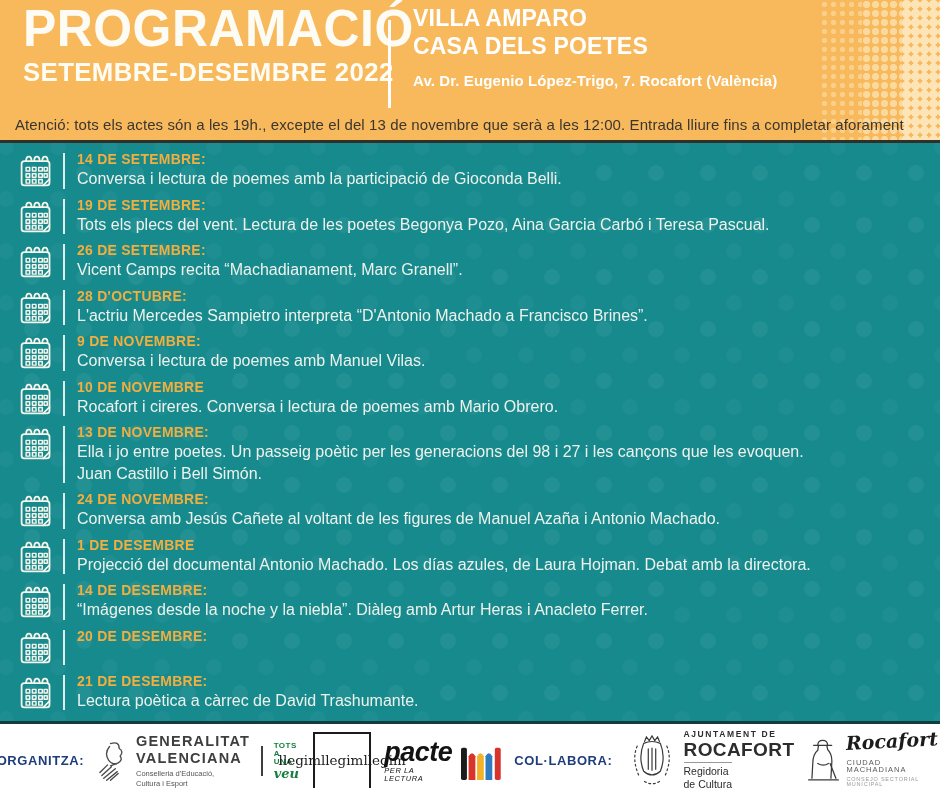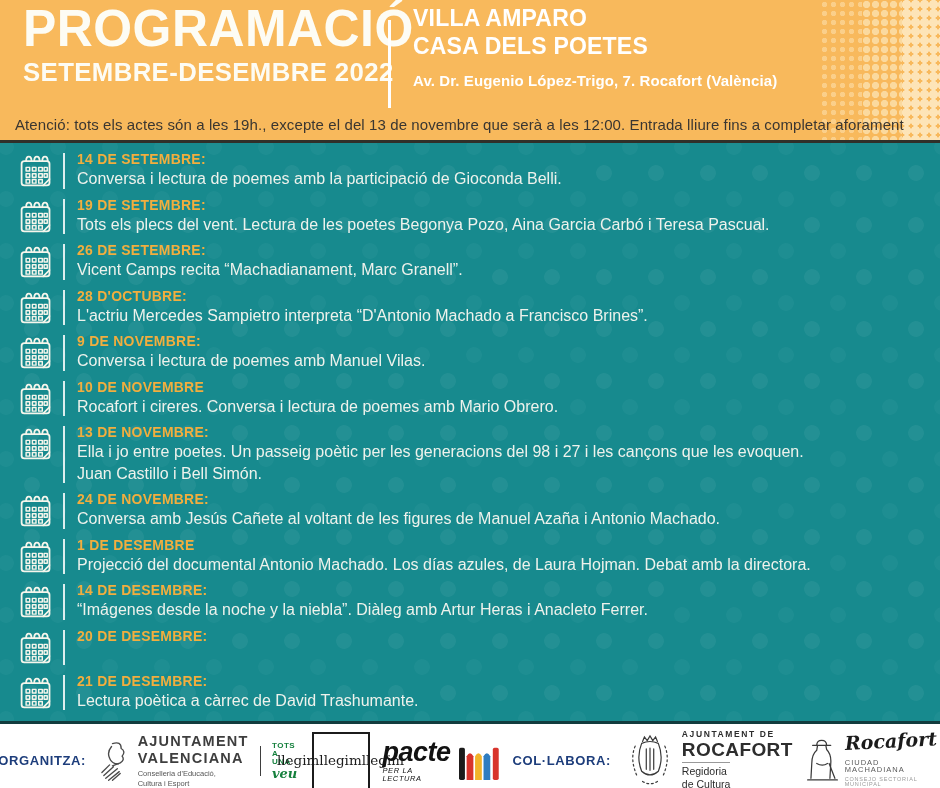--- a/index.html
+++ b/index.html
@@ -451,21 +451,21 @@
 
     <div class="footer-label">ORGANITZA:</div>
 
     <div class="logo">
       <svg width="34" height="42" viewBox="0 0 34 42" fill="none" stroke="#4a4a4a" stroke-width="1.4" stroke-linecap="round">
         <path d="M14 3 q9 -3 9 5 q5 3 1 8 q3 4 -2 7 l-8 3"></path>
         <path d="M13 6 q-5 6 -2 12 q2 6 9 6"></path>
         <path d="M3 33 l8 -8 M5 36 l10 -9 M7 39 l12 -10 M10 41 l11 -9 M14 41 l8 -7"></path>
       </svg>
       <div class="gva-text">
-        <div class="gva-name">AJUNTAMENT</div>
+        <div class="gva-name">GENERALITAT</div>
         <div class="gva-name">VALENCIANA</div>
         <div class="gva-dept">
           <div>Conselleria d'Educació,</div>
           <div>Cultura i Esport</div>
         </div>
       </div>
       <div class="gva-sep"></div>
       <div class="gva-tots">
         <div class="tots-line">TOTS</div>
         <div class="tots-line">A UNA</div>

